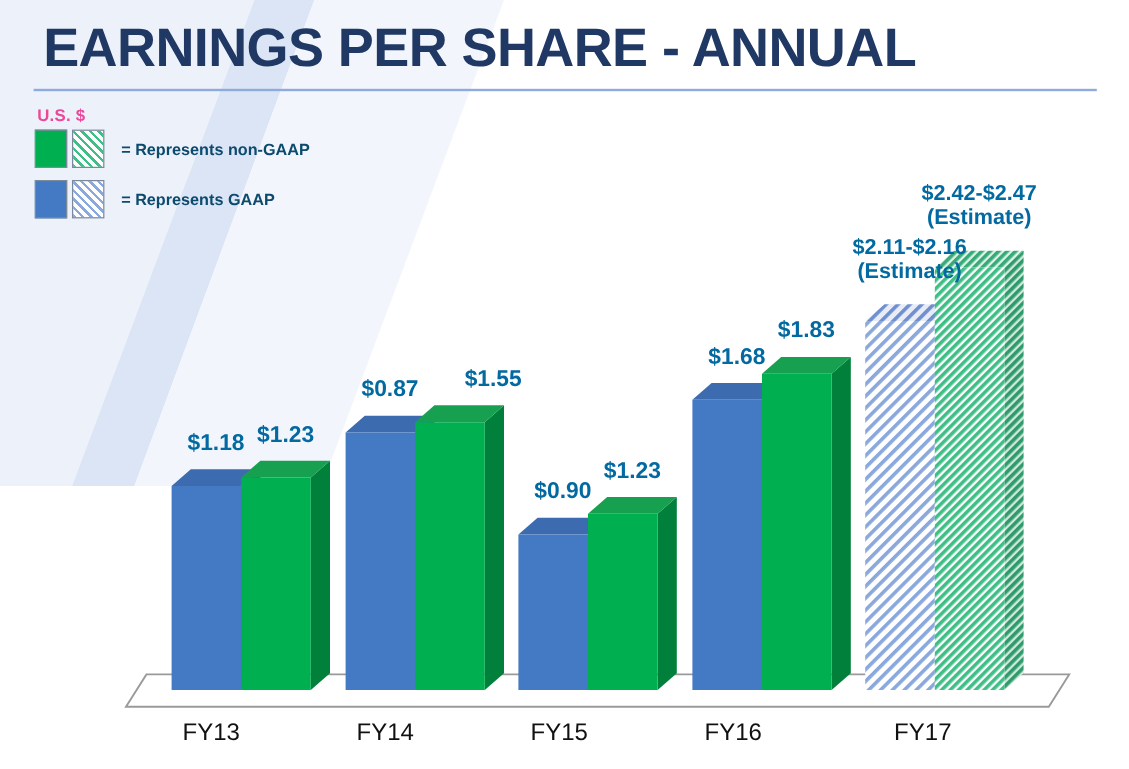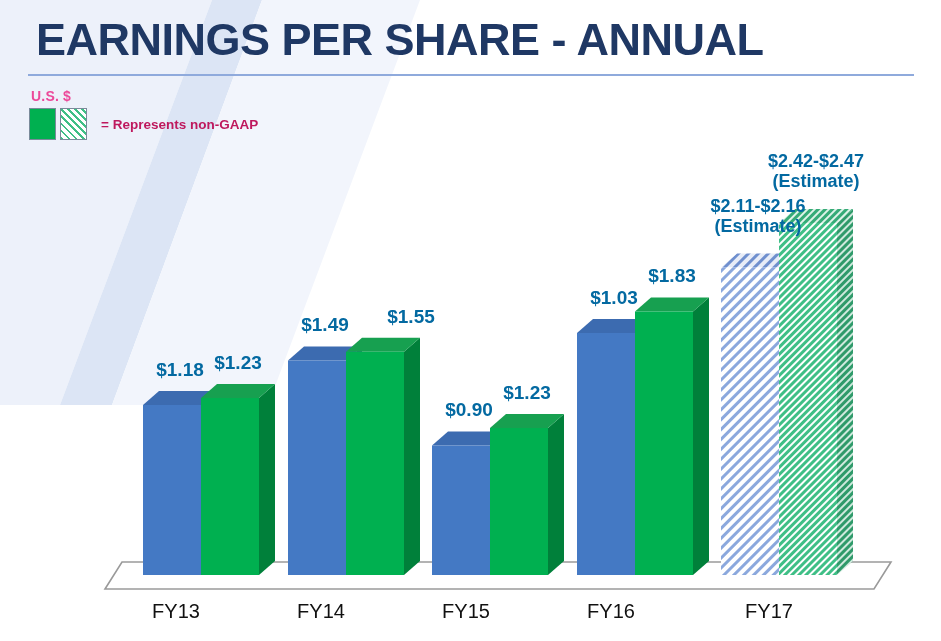--- a/index.html
+++ b/index.html
@@ -79,21 +79,21 @@
       repeating-linear-gradient(45deg,
         #8ba8dd 0px, #8ba8dd 2px,
         #ffffff 2px, #ffffff 5px);
     border-color:#7a8a9a;
     margin-left: 4px;
   }
   .legend-text {
     margin-left: 14px;
     font-size: 13.5px;
     font-weight: bold;
-    color: #be185d;
+    color: #0c4a6e;
     white-space: nowrap;
   }
 
   
   #plot {
     position: absolute;
     left: 0; top: 0;
     width: 941px; height: 641px;
     pointer-events: none;
   }
@@ -136,20 +136,25 @@
 
 <div id="legend">
   <div id="legend-units">U.S. $</div>
 
   <div class="legend-row">
     <span class="swatch solid-green"></span>
     <span class="swatch hatch-green"></span>
     <span class="legend-text">= Represents non-GAAP</span>
   </div>
 
+  <div class="legend-row">
+    <span class="swatch solid-blue"></span>
+    <span class="swatch hatch-blue"></span>
+    <span class="legend-text">= Represents GAAP</span>
+  </div>
 </div>
 
 <svg id="plot" viewBox="0 0 941 641" width="941" height="641">
   <defs>
     <pattern id="pat-gaap-front" patternUnits="userSpaceOnUse" width="7" height="7" patternTransform="rotate(45)">
       <rect width="7" height="7" fill="#ffffff"></rect>
       <rect width="3" height="7" fill="#8ba8dd"></rect>
     </pattern>
     <pattern id="pat-gaap-top" patternUnits="userSpaceOnUse" width="7" height="7" patternTransform="rotate(45)">
       <rect width="7" height="7" fill="#e7ecf7"></rect>
@@ -229,25 +234,25 @@
         <polygon points="779,222.92000000000002 795,208.92000000000002 853,208.92000000000002 837,222.92000000000002" fill="url(#pat-ng-top)"></polygon>
         <polygon points="779,222.92000000000002 837,222.92000000000002 837,575 779,575" fill="url(#pat-ng-front)"></polygon>
       </g>
     </g>
 </svg>
 
 <div id="labels-layer">
     <div class="val-label" style="left: 180px; top: 359.08px;">$1.18</div>
     <div class="val-label" style="left: 238px; top: 351.88px;">$1.23</div>
     <div class="cat-label" style="left: 176px; top: 600px;">FY13</div>
-    <div class="val-label" style="left: 325px; top: 314.44px;">$1.49</div>
+    <div class="val-label" style="left: 325px; top: 314.44px;">$0.87</div>
     <div class="val-label" style="left: 383px; top: 305.8px; margin-left: 28px;">$1.55</div>
     <div class="cat-label" style="left: 321px; top: 600px;">FY14</div>
     <div class="val-label" style="left: 469px; top: 399.4px;">$0.90</div>
     <div class="val-label" style="left: 527px; top: 382.12px;">$1.23</div>
     <div class="cat-label" style="left: 466px; top: 600px;">FY15</div>
-    <div class="val-label" style="left: 614px; top: 287.08px;">$1.03</div>
+    <div class="val-label" style="left: 614px; top: 287.08px;">$1.68</div>
     <div class="val-label" style="left: 672px; top: 265.48px;">$1.83</div>
     <div class="cat-label" style="left: 611px; top: 600px;">FY16</div>
     <div class="val-label est" style="left: 758px; top: 195.56px;">$2.11-$2.16<br><span>(Estimate)</span></div>
     <div class="val-label est" style="left: 816px; top: 150.92px;">$2.42-$2.47<br><span>(Estimate)</span></div>
     <div class="cat-label" style="left: 769px; top: 600px;">FY17</div>
   </div>
 
 </body></html>

